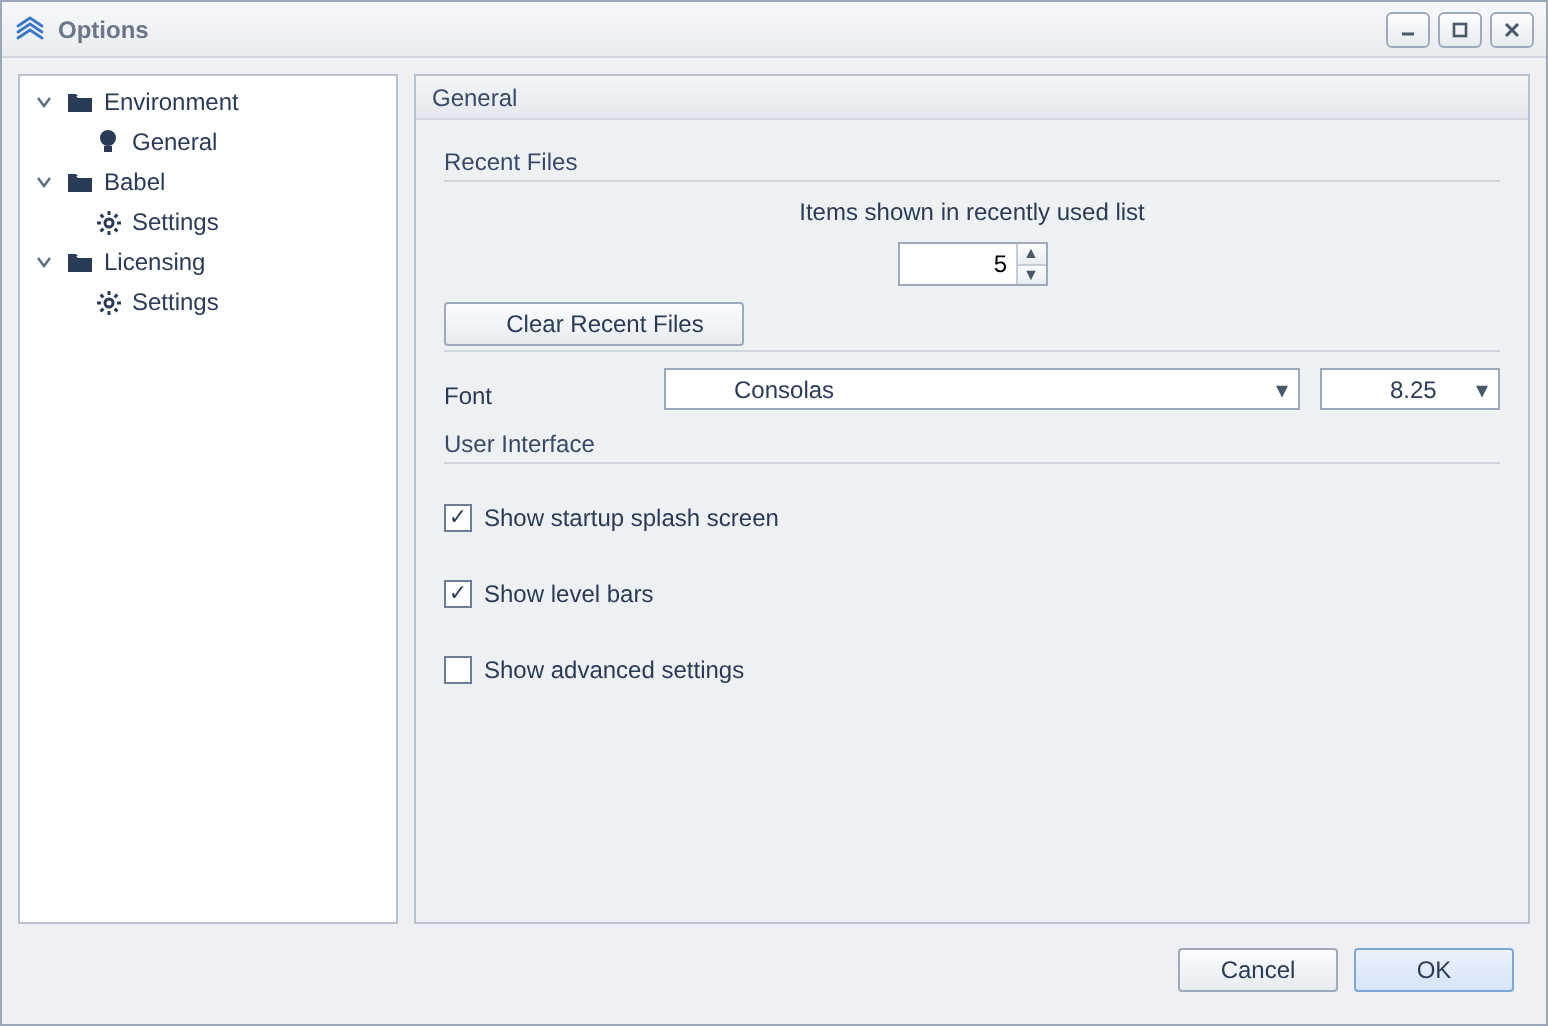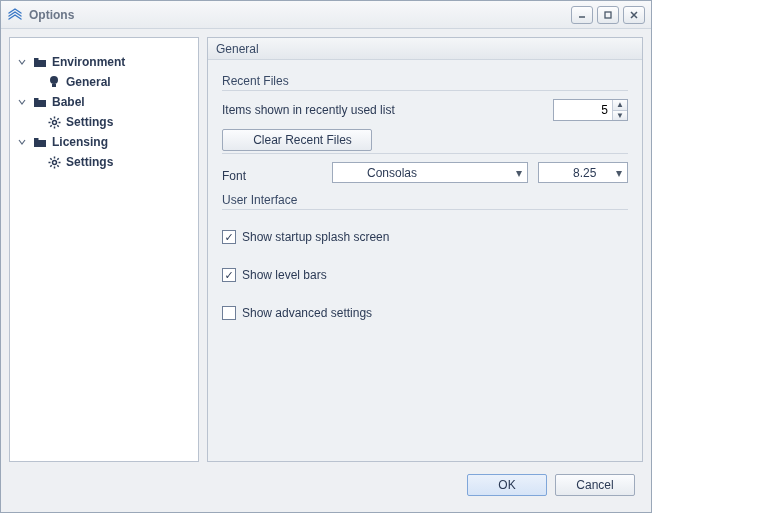--- a/index.html
+++ b/index.html
@@ -1,49 +1,49 @@
 <!DOCTYPE html>
 <html><head>
 <meta charset="utf-8">
 <style>
   * { box-sizing: border-box; }
   html, body { margin:0; padding:0; font-family: "Segoe UI", Tahoma, sans-serif; font-size:12px; color:#2b3a55; }
   body { background:#fff; }
 
-  .window { width:652px; height:513px; border:1px solid #9aa7b8; background:#eef0f3; display:flex; flex-direction:column; }
+  .window { width:774px; height:513px; border:1px solid #9aa7b8; background:#eef0f3; display:flex; flex-direction:column; }
 
   
   .titlebar { height:28px; background:linear-gradient(#f7f8fa,#e9ecf0); border-bottom:1px solid #cfd6df; display:flex; align-items:center; padding:0 6px; }
   .title-icon { width:16px; height:16px; margin-right:6px; display:flex; align-items:center; justify-content:center; color:#3a78c6; }
   .title-text { color:#6b7688; font-weight:600; flex:1; }
   .win-btns { display:flex; gap:4px; }
   .win-btn { width:22px; height:18px; border:1px solid #9eaabc; border-radius:3px; background:linear-gradient(#fdfdfe,#e6eaef); display:flex; align-items:center; justify-content:center; color:#4b5869; cursor:default; }
   .win-btn svg { display:block; }
 
   
   .body { flex:1; padding:8px; display:flex; flex-direction:column; gap:8px; }
 
   .panes { flex:1; display:flex; gap:8px; min-height:0; }
 
-  .tree { width:190px; background:#fff; border:1px solid #b9c2cf; padding:14px 2px; overflow:auto;font-weight:bold; }
+  .tree { width:190px; background:#fff; border:1px solid #b9c2cf; padding:3px 2px; overflow:auto; }
   .tree-node { display:flex; align-items:center; height:20px; padding:0 2px; gap:4px; }
   .tree-node.child { padding-left:34px; }
   .tree-node.root { padding-left:4px; }
   .caret { width:12px; flex:0 0 12px; display:flex; align-items:center; justify-content:center; color:#5b6a80; }
   .ticon { width:16px; flex:0 0 16px; display:flex; align-items:center; justify-content:center; color:#2b3a55; }
   .tree-label { white-space:nowrap; }
 
   .content { flex:1; background:#eef1f4; border:1px solid #b9c2cf; padding:0; display:flex; flex-direction:column; }
   .page-header { height:22px; background:linear-gradient(#f4f6f8,#e4e8ed); border-bottom:1px solid #cfd6df; padding:0 8px; display:flex; align-items:center; color:#394a66; }
   .page-body { padding:8px 14px; flex:1; overflow:auto; }
 
   .section-title { color:#394a66; margin:6px 0 2px 0; }
   .hr { height:1px; background:#cfd6df; margin:2px 0 8px 0; }
 
-  .row { display:flex; align-items:center; gap:8px; margin-bottom:8px; }
+  .row { display:flex; align-items:center; gap:8px; margin-bottom:8px;flex-direction:column; }
   .row .lbl { flex:1; }
 
   .spinner { display:flex; align-items:stretch; border:1px solid #9eaabc; background:#fff; }
   .spinner input { width:58px; border:none; outline:none; text-align:right; padding:2px 4px; font-family:inherit; font-size:12px; }
   .spin-btns { display:flex; flex-direction:column; border-left:1px solid #c4ccd8; }
   .spin-btns div { width:14px; height:10px; display:flex; align-items:center; justify-content:center; background:linear-gradient(#fcfdfe,#e8ecf1); color:#4b5869; font-size:8px; line-height:1; }
   .spin-btns div + div { border-top:1px solid #c4ccd8; }
 
   .btn { height:22px; padding:0 16px; border:1px solid #9eaabc; border-radius:2px; background:linear-gradient(#fbfcfe,#e7ebf0); color:#2b3a55; display:inline-flex; align-items:center; justify-content:center; cursor:default; }
   .btn.primary { background:linear-gradient(#eaf1fb,#d6e4f7); border-color:#7fa6d9; }
@@ -230,18 +230,18 @@
             <span class="chk"></span>
             <span>Show advanced settings</span>
           </div>
 
         </div>
       </div>
 
     </div>
 
     <div class="footer">
+      <div class="btn">Cancel</div>
       <div class="btn primary">OK</div>
-      <div class="btn">Cancel</div>
     </div>
   </div>
 
 </div>
 
 </body></html>

